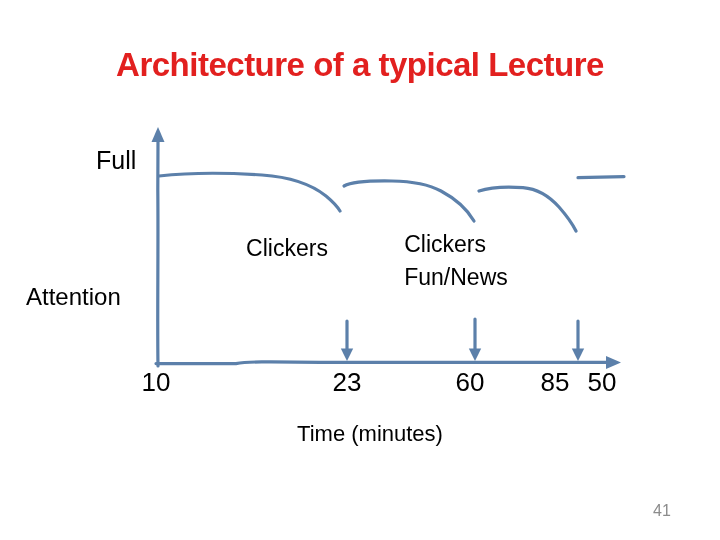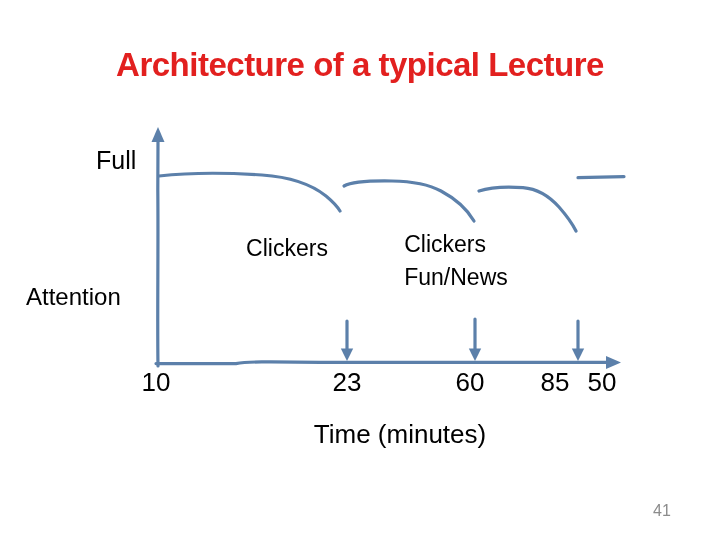--- a/index.html
+++ b/index.html
@@ -17,21 +17,21 @@
   .lbl{position:absolute;line-height:28px;white-space:nowrap;}
   .lbl.full{top:146px;left:96px;width:52px;text-align:left;font-size:25px;}
   .lbl.attention{top:252px;left:26px;font-size:24px;margin-top:31px;}
   .ann{position:absolute;text-align:left;font-size:23px;line-height:33px;white-space:nowrap;}
   .ann.a1{top:232px;left:287px;transform:translateX(-50%);}
   .ann.a2{top:228px;left:456px;transform:translateX(-50%);}
   .ann.a3{top:213px;left:521px;transform:none;text-align:left;line-height:39px;}
   .tick{position:absolute;top:367px;transform:translateX(-50%);font-size:26px;line-height:30px;}
   .xlabel{
     position:absolute;top:417px;left:370px;transform:translateX(-50%);
-    font-size:26px;line-height:34px;white-space:nowrap;margin-left:30px;
+    font-size:22px;line-height:34px;white-space:nowrap;
   }
   .page-number{
     position:absolute;top:504px;left:653px;font-size:16px;color:#8c8c8c;line-height:14px;
   }
 </style>
 </head>
 <body>
 
 <div class="slide">
 

